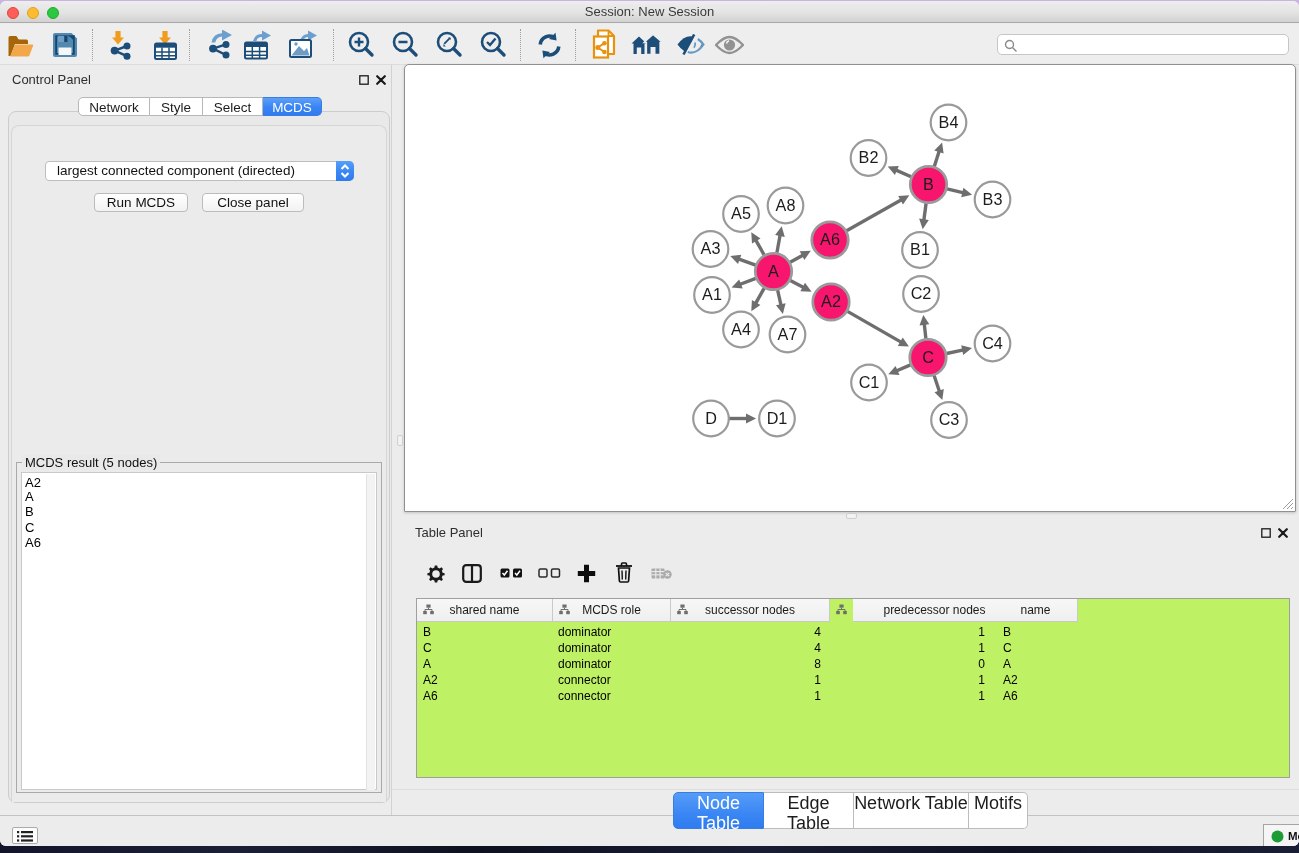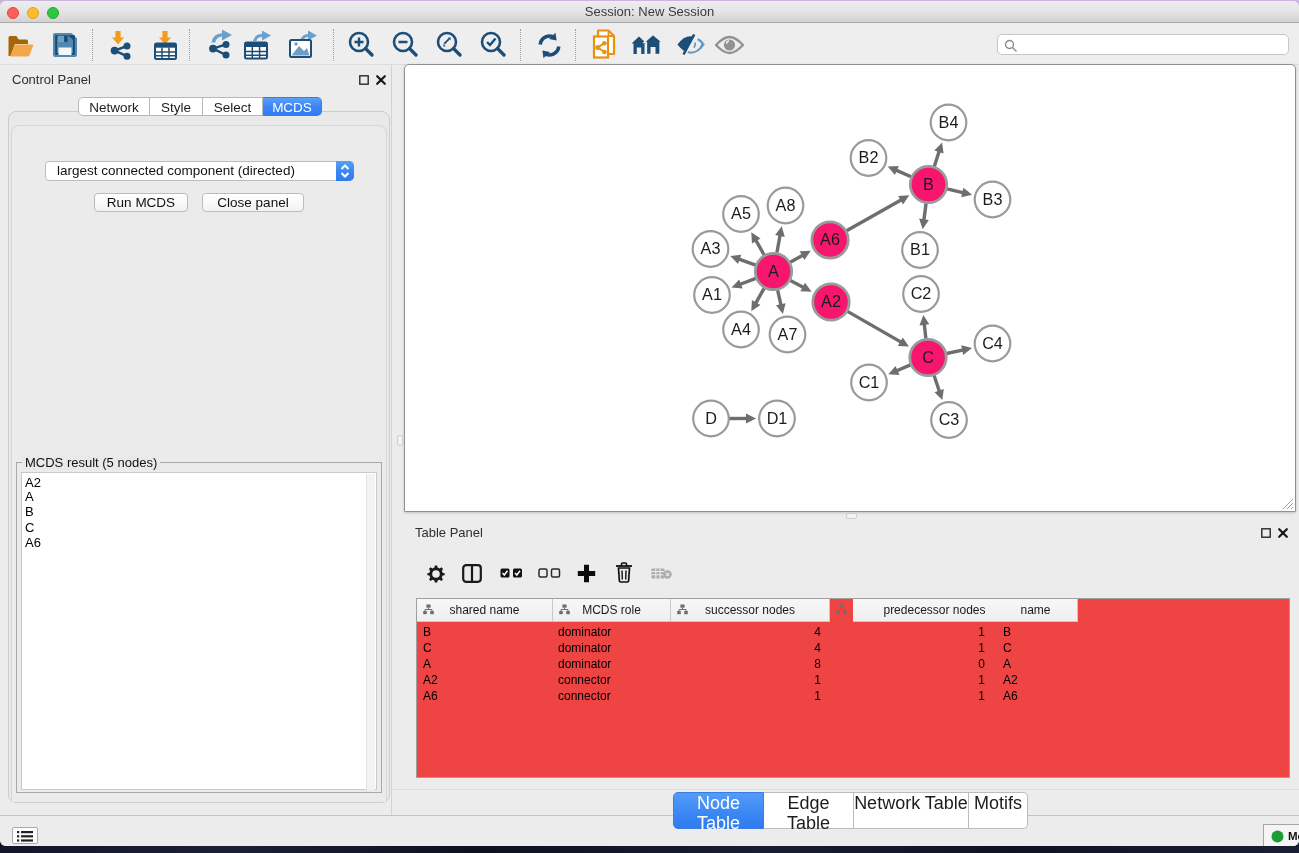--- a/index.html
+++ b/index.html
@@ -72,21 +72,21 @@
   background:#ffffff; border:1px solid #909090; border-radius:5px 5px 1px 1px;
   box-shadow:0 1px 3px rgba(0,0,0,0.18); }
 #net-titlebar { position:absolute; left:0; top:0; width:890px; height:22px;
   background:linear-gradient(180deg,#ededed 0%,#e0e0e0 55%,#d0d0d0 100%);
   border-bottom:1px solid #a6a6a6; border-radius:4px 4px 0 0; }
 #net-titlebar .title { position:absolute; left:0; top:3px; width:100%; text-align:center;
   font-size:13px; color:#3a3a3a; }
 
 #tp-title { position:absolute; left:415px; top:524px; font-size:13px; color:#2f2f2f; }
 #tablebox { position:absolute; left:416px; top:597px; width:874px; height:180px;
-  background:#ef4444; border:1px solid #9f9f9f; }
+  background:#bef264; border:1px solid #9f9f9f; }
 .th { position:absolute; top:0; height:23px; background:linear-gradient(180deg,#f7f7f7,#efefef);
   border-right:1px solid #c9c9c9; border-bottom:1px solid #c9c9c9; font-size:12px; color:#1a1a1a;
   text-align:center; line-height:23px; }
 .td { position:absolute; font-size:12px; color:#000; height:16px; line-height:16px; }
 .btabs { position:absolute; display:flex; }
 .btab { height:37px; line-height:20px; text-align:center; font-size:18px; color:#1c1c1c;
   background:#ffffff; border:1px solid #bcbcbc; border-left:none; }
 .btab.first { border-left:1px solid #bcbcbc; border-radius:5px 0 0 5px; }
 .btab.last { border-radius:0 5px 5px 0; }
 .btab.sel { background:linear-gradient(180deg,#559cf8 0%,#3a86f4 60%,#2f7cf0 100%); color:#fff;

